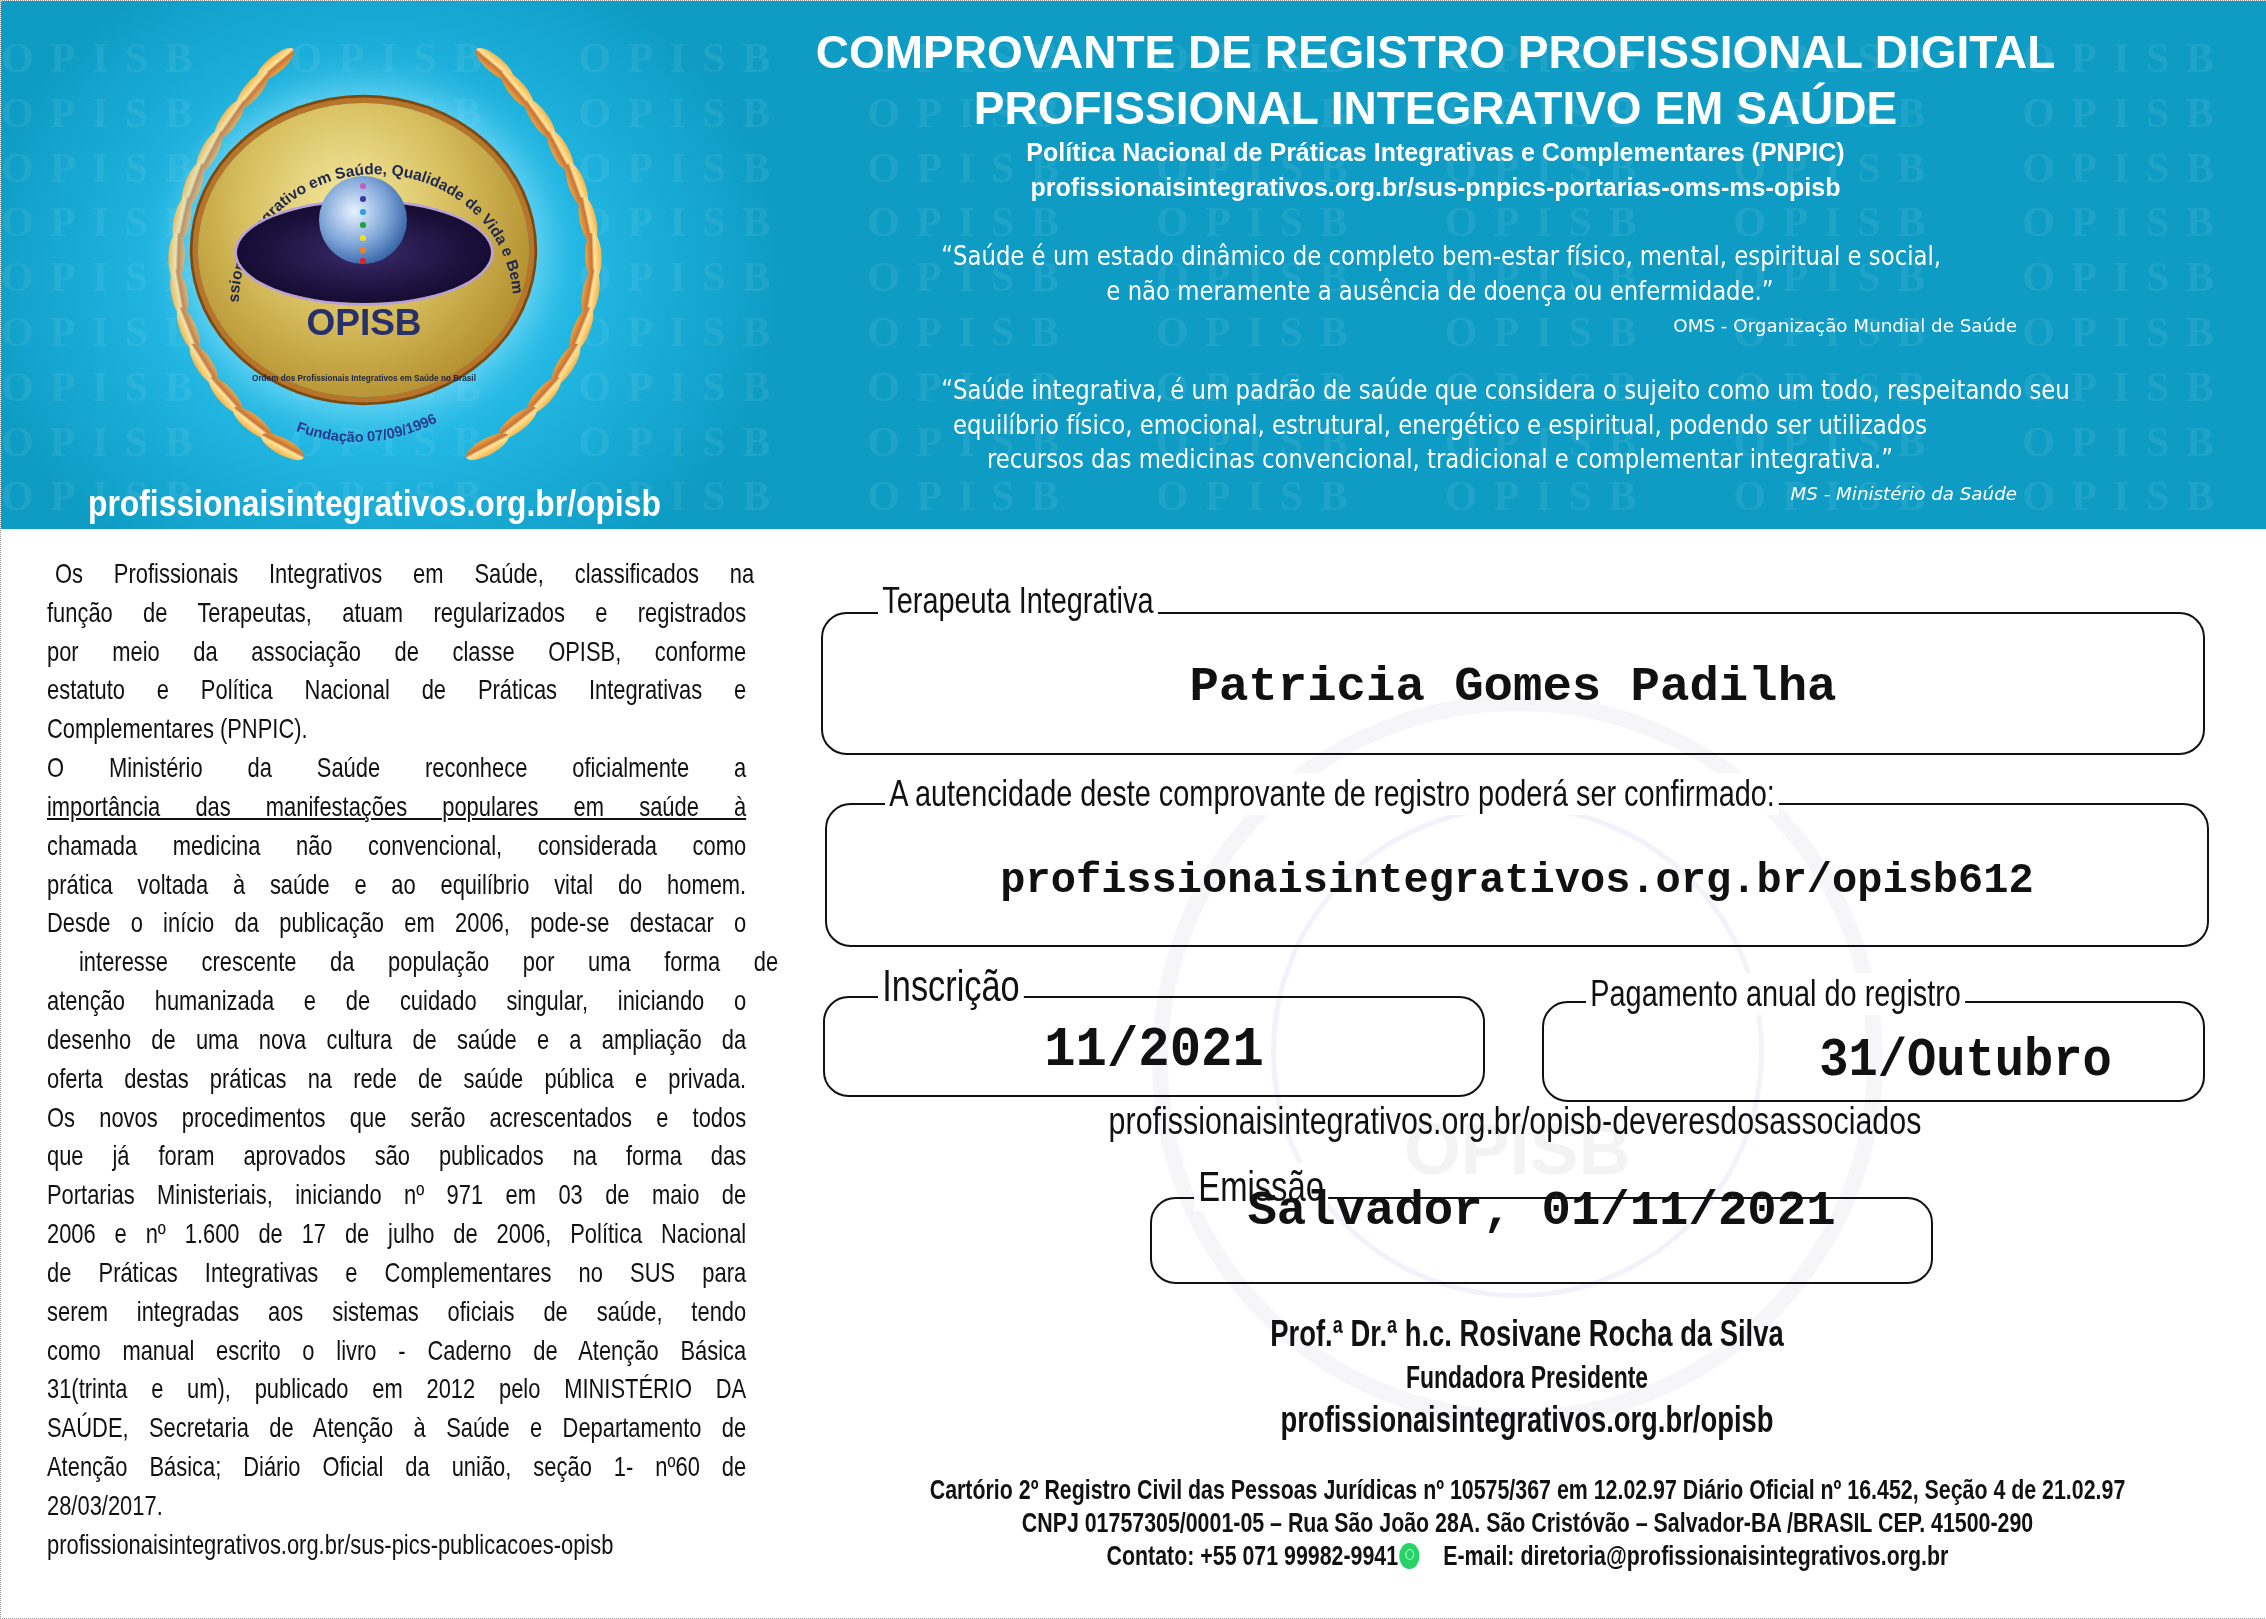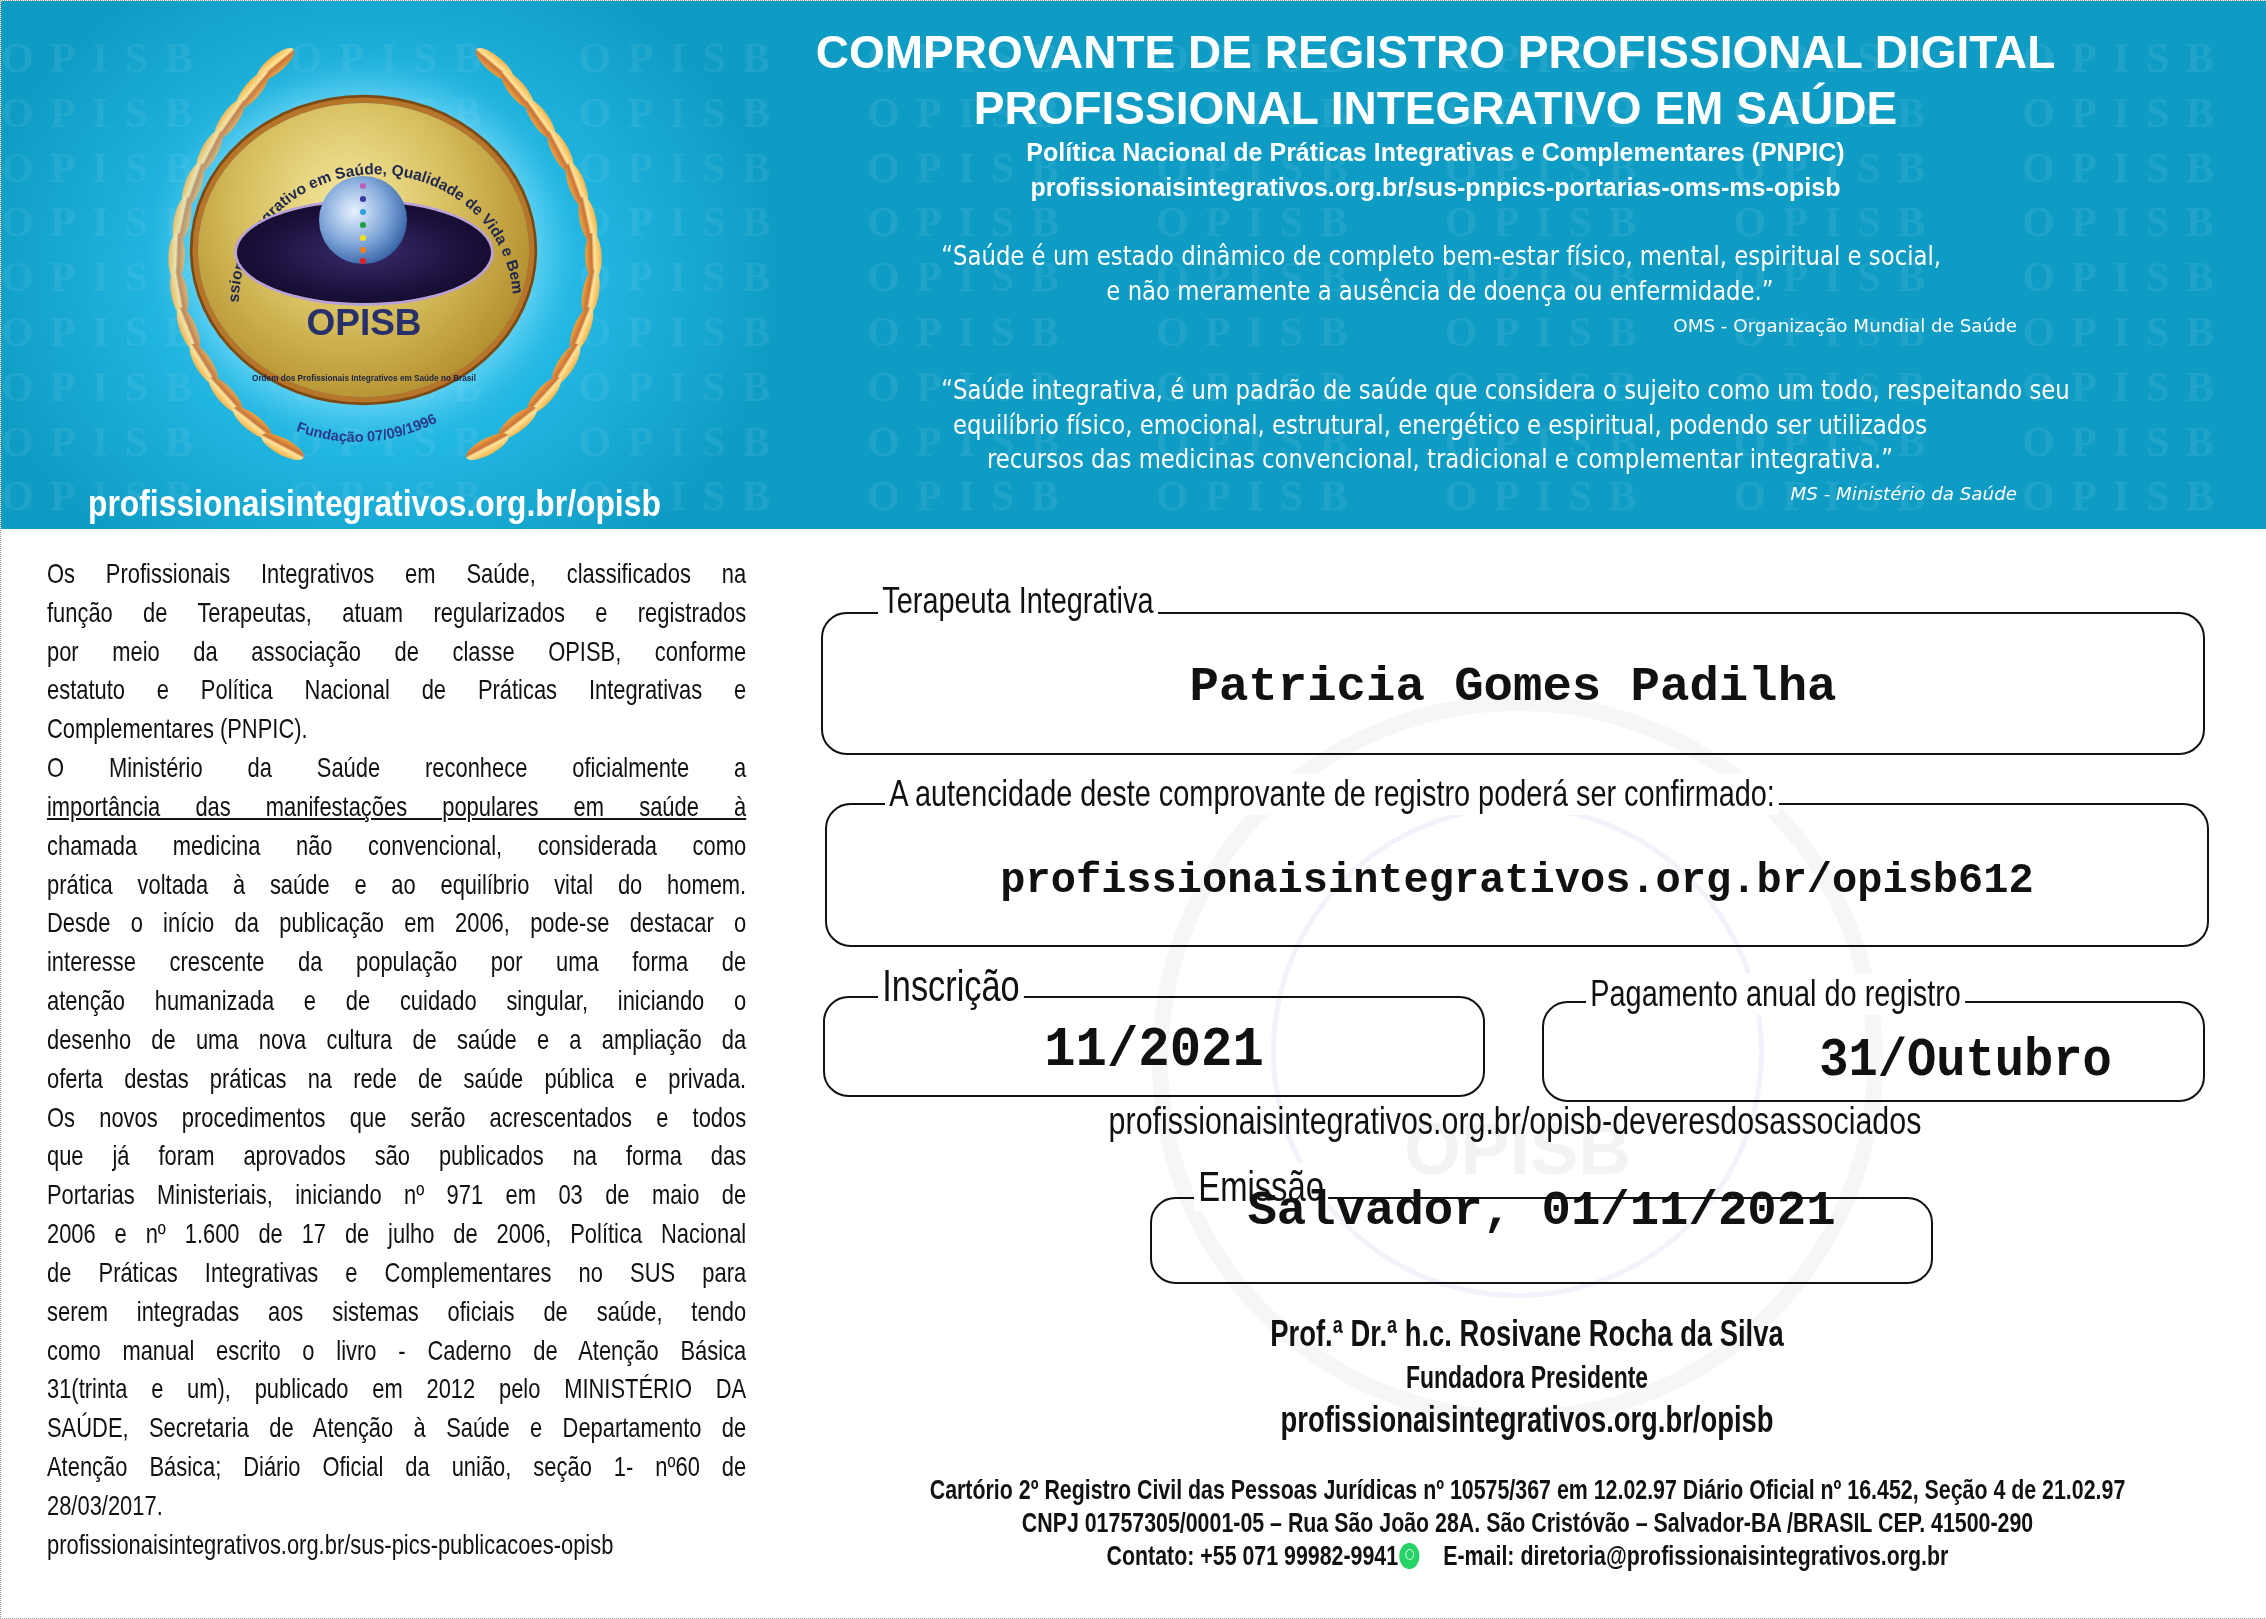--- a/index.html
+++ b/index.html
@@ -158,21 +158,21 @@
     <div class="quote" style="left:859px;width:1160px;top:274px;transform:scaleX(0.86);">e não meramente a ausência de doença ou enfermidade.”</div>
     <div class="attrib" style="left:1462px;width:554px;top:314px;">OMS - Organização Mundial de Saúde</div>
 
     <div class="quote" style="left:859px;width:1160px;top:373px;transform:scaleX(0.86);">“Saúde integrativa, é um padrão de saúde que considera o sujeito como um todo, respeitando seu</div>
     <div class="quote" style="left:859px;width:1160px;top:408px;transform:scaleX(0.86);">equilíbrio físico, emocional, estrutural, energético e espiritual, podendo ser utilizados</div>
     <div class="quote" style="left:859px;width:1160px;top:442px;transform:scaleX(0.86);">recursos das medicinas convencional, tradicional e complementar integrativa.”</div>
     <div class="attrib" style="left:1462px;width:554px;top:482px;font-style:italic;">MS - Ministério da Saúde</div>
   </div>
 
   <div class="lc" style="top:554px;">
-    <div class="lc-line" style="top:0px;">
+    <div class="lc-line" style="top:0px;margin-left:8px;">
         <span class="lc-inner">Os Profissionais Integrativos em Saúde, classificados na</span>
       </div>
     <div class="lc-line" style="top:39px;">
         <span class="lc-inner">função de Terapeutas, atuam regularizados e registrados</span>
       </div>
     <div class="lc-line" style="top:78px;">
         <span class="lc-inner">por meio da  associação de classe OPISB, conforme</span>
       </div>
     <div class="lc-line" style="top:116px;">
         <span class="lc-inner">estatuto e Política Nacional de Práticas Integrativas e</span>
@@ -188,21 +188,21 @@
       </div>
     <div class="lc-line" style="top:272px;">
         <span class="lc-inner">chamada medicina não convencional, considerada como</span>
       </div>
     <div class="lc-line" style="top:311px;">
         <span class="lc-inner">prática voltada à saúde e ao equilíbrio vital do homem.</span>
       </div>
     <div class="lc-line" style="top:349px;">
         <span class="lc-inner">Desde o início da publicação em 2006, pode-se destacar o</span>
       </div>
-    <div class="lc-line" style="top:388px;">
+    <div class="lc-line" style="top:388px;margin-left:32px;">
         <span class="lc-inner">interesse crescente da população por uma forma de</span>
       </div>
     <div class="lc-line" style="top:427px;">
         <span class="lc-inner">atenção humanizada e de cuidado singular, iniciando o</span>
       </div>
     <div class="lc-line" style="top:466px;">
         <span class="lc-inner">desenho de uma nova cultura de saúde e a ampliação da</span>
       </div>
     <div class="lc-line" style="top:505px;">
         <span class="lc-inner">oferta destas práticas na rede de saúde pública e privada.</span>

